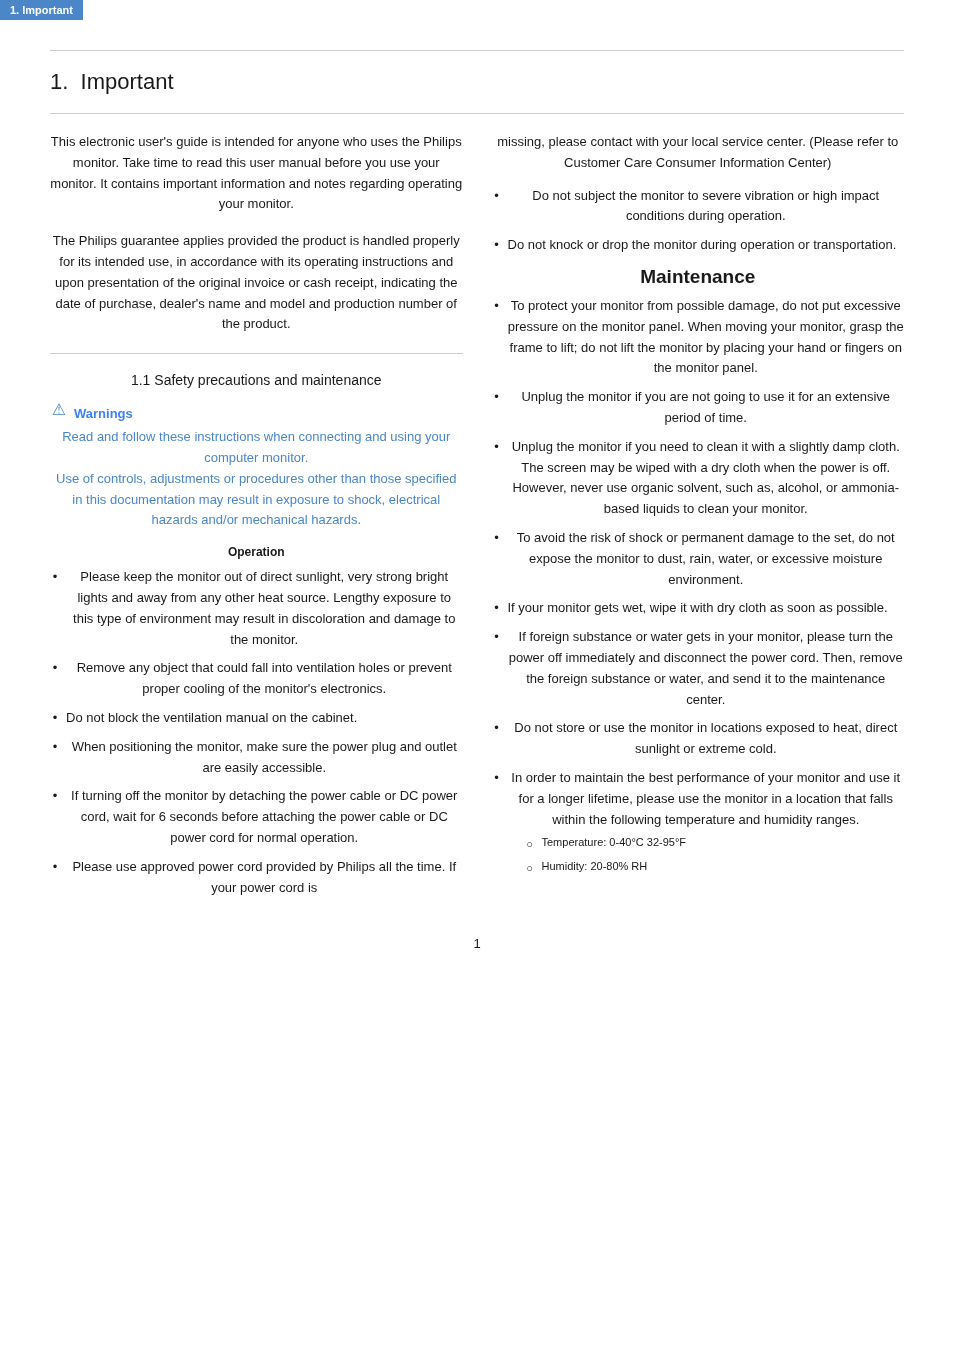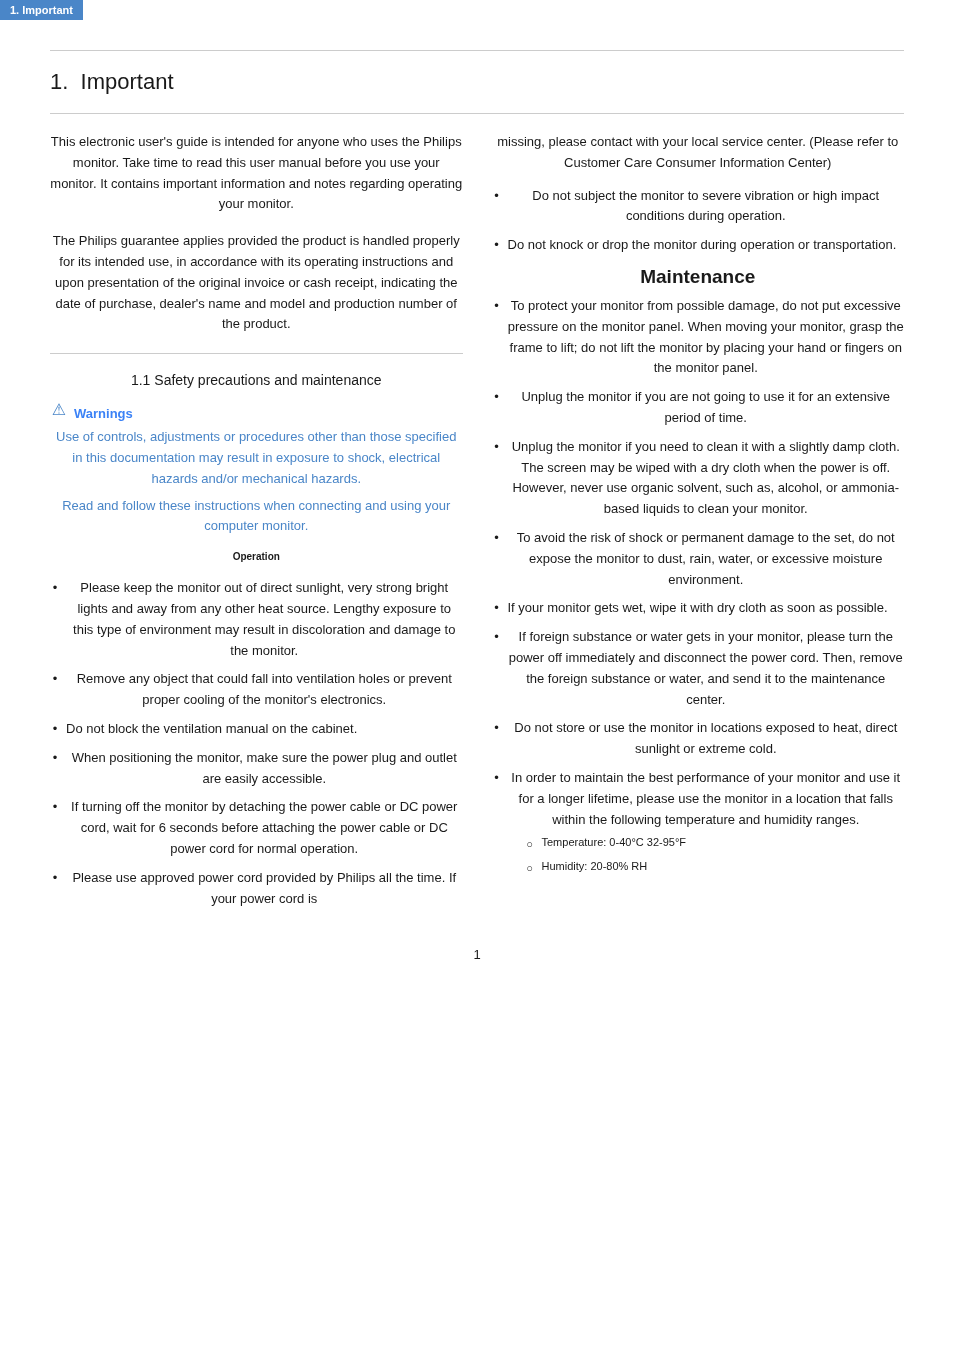--- a/index.html
+++ b/index.html
@@ -108,23 +108,23 @@
       margin-top: 8px;
     }
 
     .warnings-text {
       color: #4a86c8;
       font-size: 13px;
       line-height: 1.6;
     }
 
     .operation-title {
-      font-size: 10px;
+      font-size: 12px;
       font-weight: bold;
-      margin-bottom: 16px;
+      margin-bottom: 8px;
       margin-top: 10px;
     }
 
     .bullet-list {
       list-style: none;
       padding: 0;
       margin: 0;
     }
 
     .bullet-list li {
@@ -209,22 +209,22 @@
 
       <hr class="bottom-rule">
 
       <div class="subsection-title">1.1 Safety precautions and maintenance</div>
 
       <div class="warnings-block">
         <div class="warnings-heading">
           <span class="warning-icon">⚠</span>
           <span class="warnings-label">Warnings</span>
         </div>
+        <p class="warnings-text" style="margin-top:6px;">Read and follow these instructions when connecting and using your computer monitor.</p>
         <p class="warnings-text">Use of controls, adjustments or procedures other than those specified in this documentation may result in exposure to shock, electrical hazards and/or mechanical hazards.</p>
-        <p class="warnings-text" style="margin-top:6px;">Read and follow these instructions when connecting and using your computer monitor.</p>
       </div>
 
       <div class="operation-title">Operation</div>
 
       <ul class="bullet-list">
         <li>
             <span>Please keep the monitor out of direct sunlight, very strong bright lights and away from any other heat source. Lengthy exposure to this type of environment may result in discoloration and damage to the monitor.</span>
           </li>
         <li>
             <span>Remove any object that could fall into ventilation holes or prevent proper cooling of the monitor's electronics.</span>

